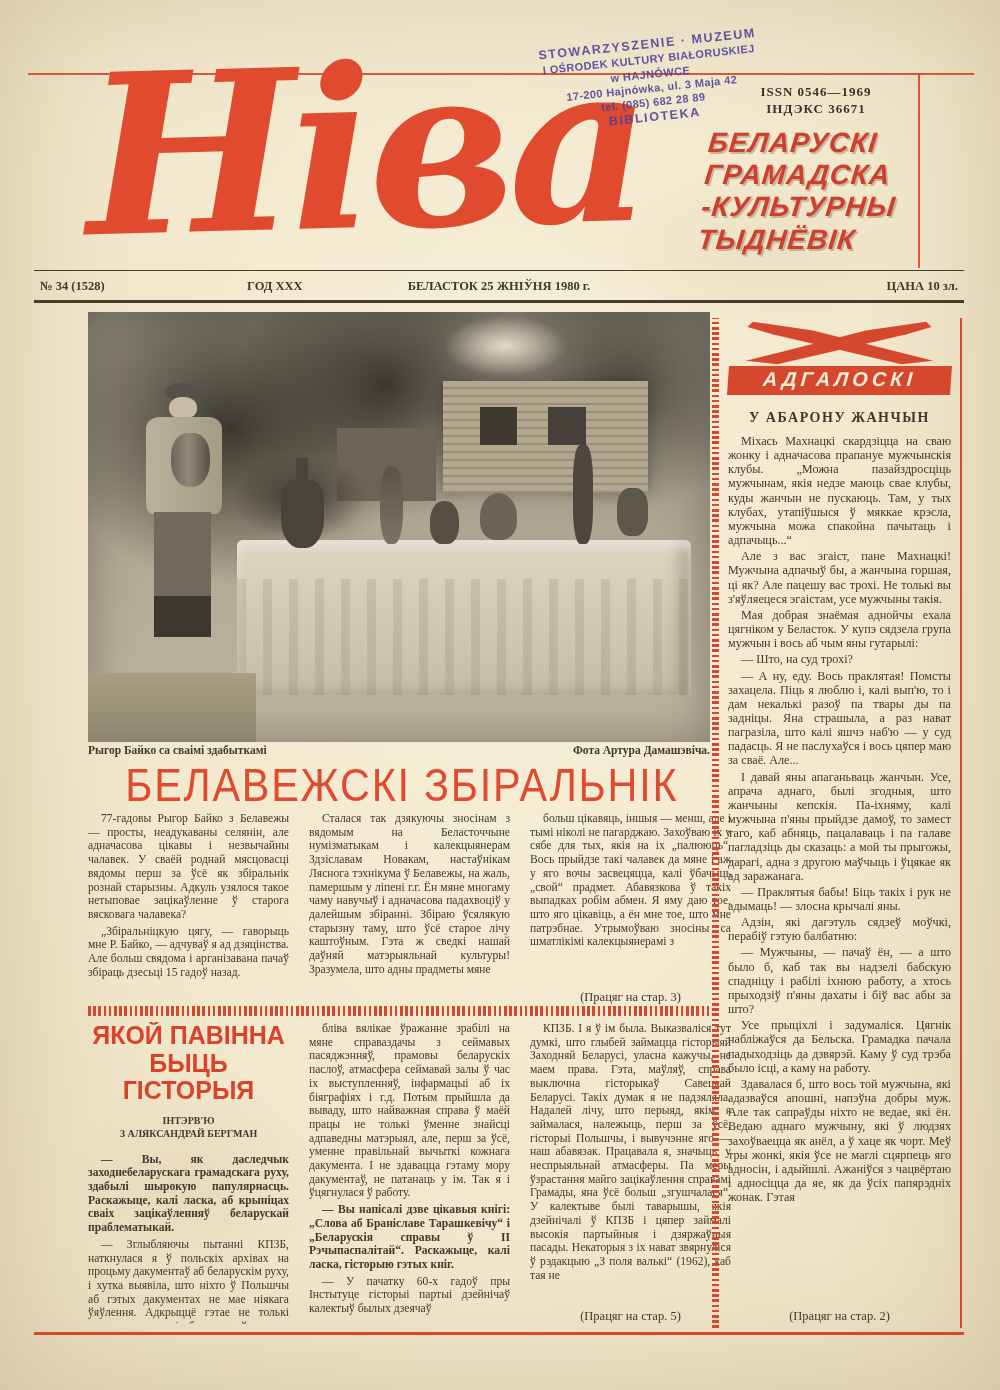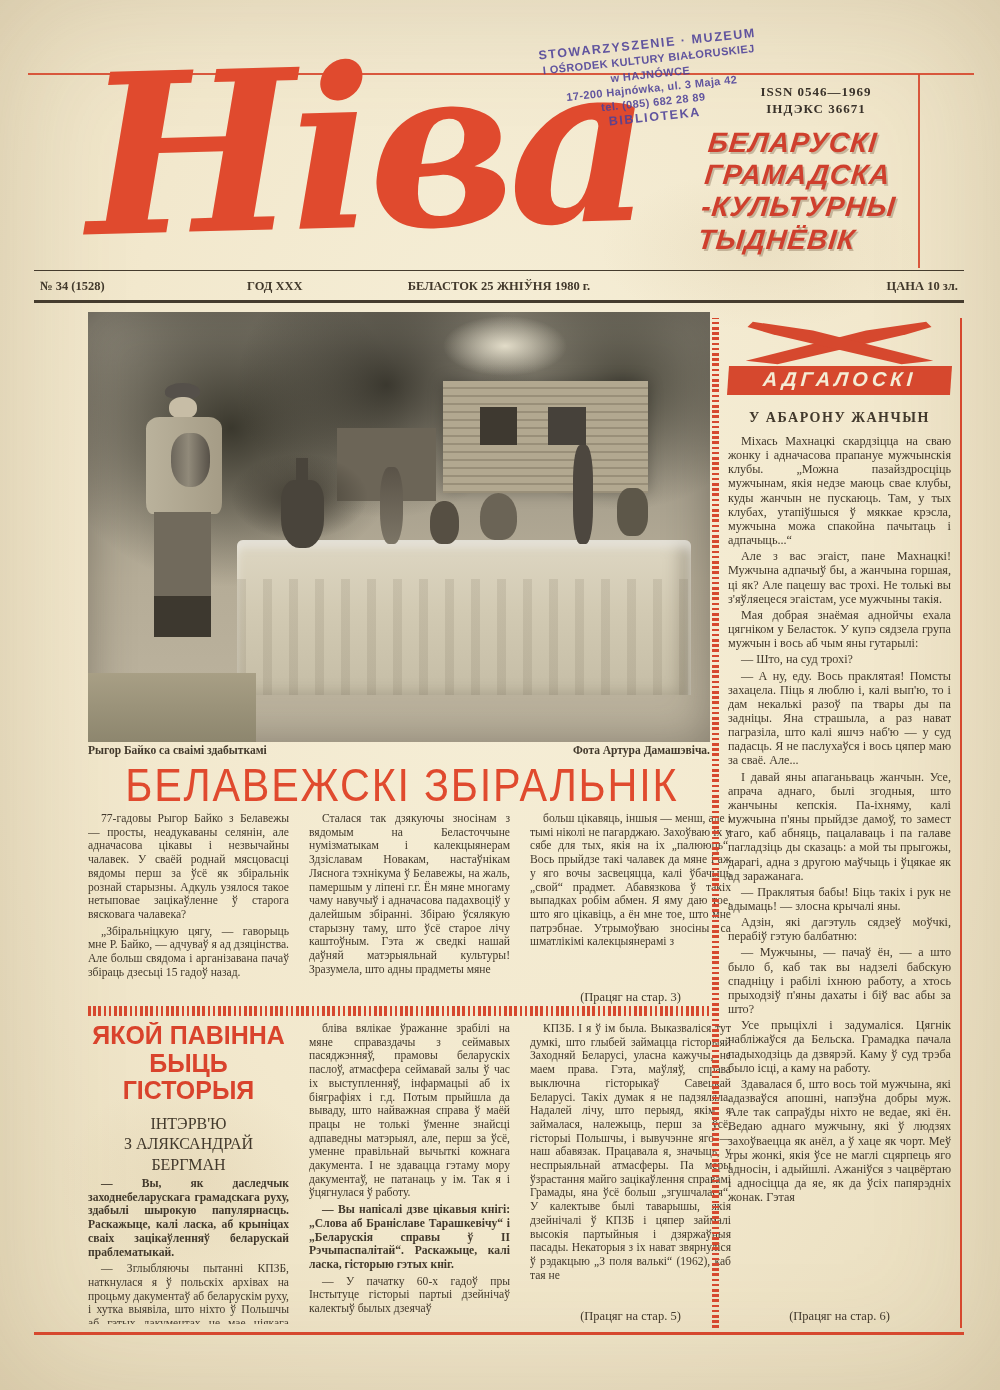--- a/index.html
+++ b/index.html
@@ -94,21 +94,21 @@
   .grow{flex:1 1 auto;overflow:hidden;}
   .cont{flex:0 0 auto;font-weight:normal;text-align:center;font-size:12.5px;padding-top:3px;}
   .bodytext p{margin:0 0 3px;text-align:justify;text-indent:13px;font-size:11.6px;line-height:13.7px;}
   .bodytext p.bold{font-weight:bold;}
   .main-cols{left:88px;top:812px;height:193px;}
   .ribbon-h{position:absolute;left:88px;top:1006px;width:622px;height:10px;
     background:repeating-linear-gradient(90deg,#d6482e 0 2.6px,rgba(214,72,46,0) 2.6px 5.2px);}
   .interview-cols{left:88px;top:1022px;height:302px;}
   .iv-title{color:#d9432c;font-family:"Liberation Sans",sans-serif;font-weight:bold;
     font-size:26px;line-height:1.06;text-align:center;transform:scaleX(.96);}
-  .iv-sub{text-align:center;font-weight:normal;font-size:16px;line-height:1.3;margin:9px 0 1px;}
+  .iv-sub{text-align:center;font-weight:bold;font-size:10px;line-height:1.3;margin:9px 0 13px;}
 
   
   .sidebar{position:absolute;left:712px;top:318px;width:250px;height:1010px;}
   .ribbon-v{position:absolute;left:0;top:0;bottom:0;width:7px;
     background:repeating-linear-gradient(0deg,#d6482e 0 2.6px,rgba(214,72,46,0) 2.6px 5.2px);}
   .sb-redge{position:absolute;right:0;top:0;bottom:0;width:2.5px;background:#d6482e;}
   .sb-inner{position:absolute;left:16px;right:11px;top:0;bottom:4px;display:flex;flex-direction:column;}
   .pens-svg{display:block;margin:2px auto 0;width:205px;height:46px;}
   .logo-band{background:#d6482e;color:#f4ecd4;font-family:"Liberation Sans",sans-serif;
     font-weight:bold;font-style:italic;font-size:20px;letter-spacing:4px;text-align:center;
@@ -260,18 +260,18 @@
         <p>Мая добрая знаёмая аднойчы ехала цягніком у Беласток. У купэ сядзела група мужчын і вось аб чым яны гутарылі:</p>
         <p>— Што, на суд трохі?</p>
         <p>— А ну, еду. Вось праклятая! Помсты захацела. Піць я люблю і, калі вып'ю, то і дам некалькі разоў па твары ды па задніцы. Яна страшыла, а раз нават пагразіла, што калі яшчэ наб'ю — у суд падасць. Я не паслухаўся і вось цяпер маю за сваё. Але...</p>
         <p>І давай яны апаганьваць жанчын. Усе, апрача аднаго, былі згодныя, што жанчыны кепскія. Па-іхняму, калі мужчына п'яны прыйдзе дамоў, то замест таго, каб абняць, пацалаваць і па галаве пагладзіць ды сказаць: а мой ты прыгожы, дарагі, адна з другою маўчыць і ўцякае як ад заражанага.</p>
         <p>— Праклятыя бабы! Біць такіх і рук не адымаць! — злосна крычалі яны.</p>
         <p>Адзін, які дагэтуль сядзеў моўчкі, перабіў гэтую балбатню:</p>
         <p>— Мужчыны, — пачаў ён, — а што было б, каб так вы надзелі бабскую спадніцу і рабілі іхнюю работу, а хтось прыходзіў п'яны дахаты і біў вас абы за што?</p>
         <p>Усе прыціхлі і задумаліся. Цягнік набліжаўся да Бельска. Грамадка пачала падыходзіць да дзвярэй. Каму ў суд трэба было ісці, а каму на работу.</p>
         <p>Здавалася б, што вось той мужчына, які адазваўся апошні, напэўна добры муж. Але так сапраўды ніхто не ведае, які ён. Ведаю аднаго мужчыну, які ў людзях захоўваецца як анёл, а ў хаце як чорт. Меў тры жонкі, якія ўсе не маглі сцярпець яго адносін, і адыйшлі. Ажаніўся з чацвёртаю і адносіцца да яе, як да ўсіх папярэдніх жонак. Гэтая</p>
       </div>
-      <div class="cont">(Працяг на стар. 6)</div>
+      <div class="cont">(Працяг на стар. 2)</div>
     </div>
   </div>
 
   <div class="rule bottom-rule red"></div>
 </div>
 
 </body></html>

